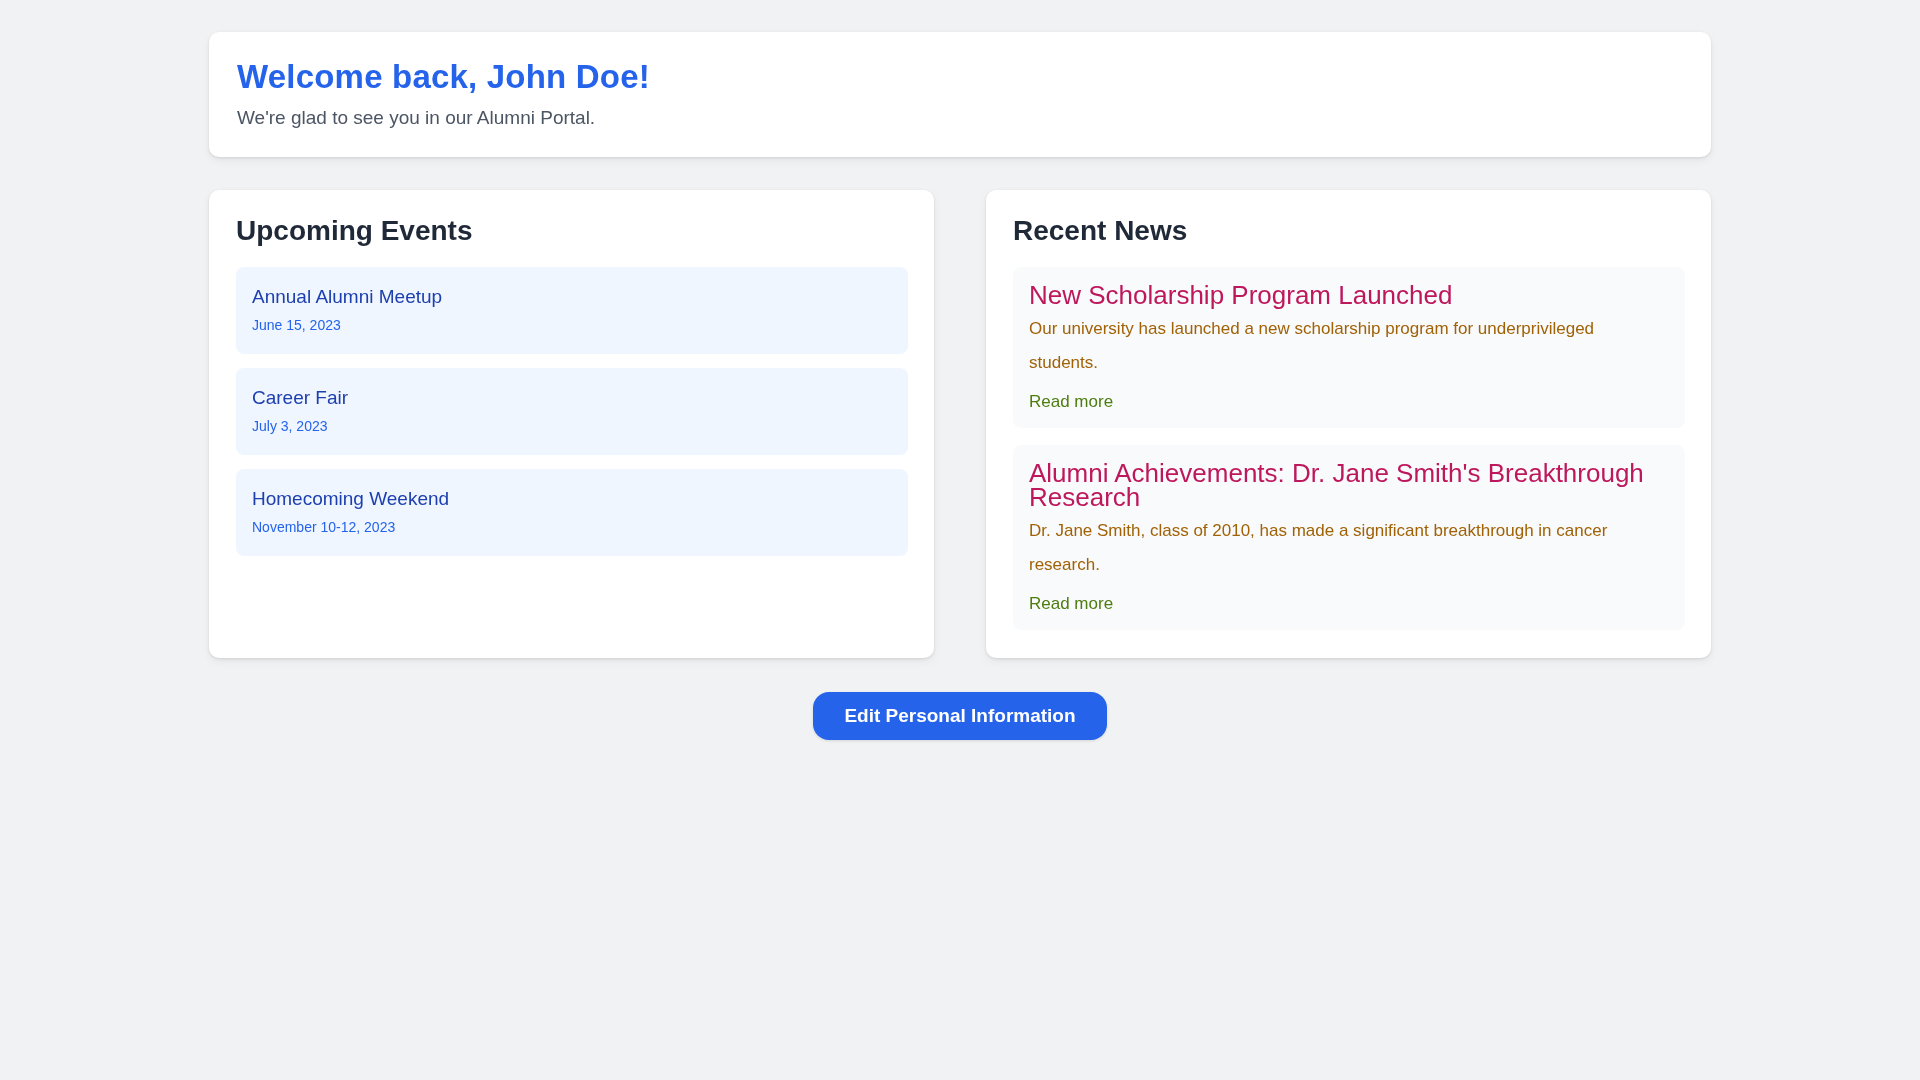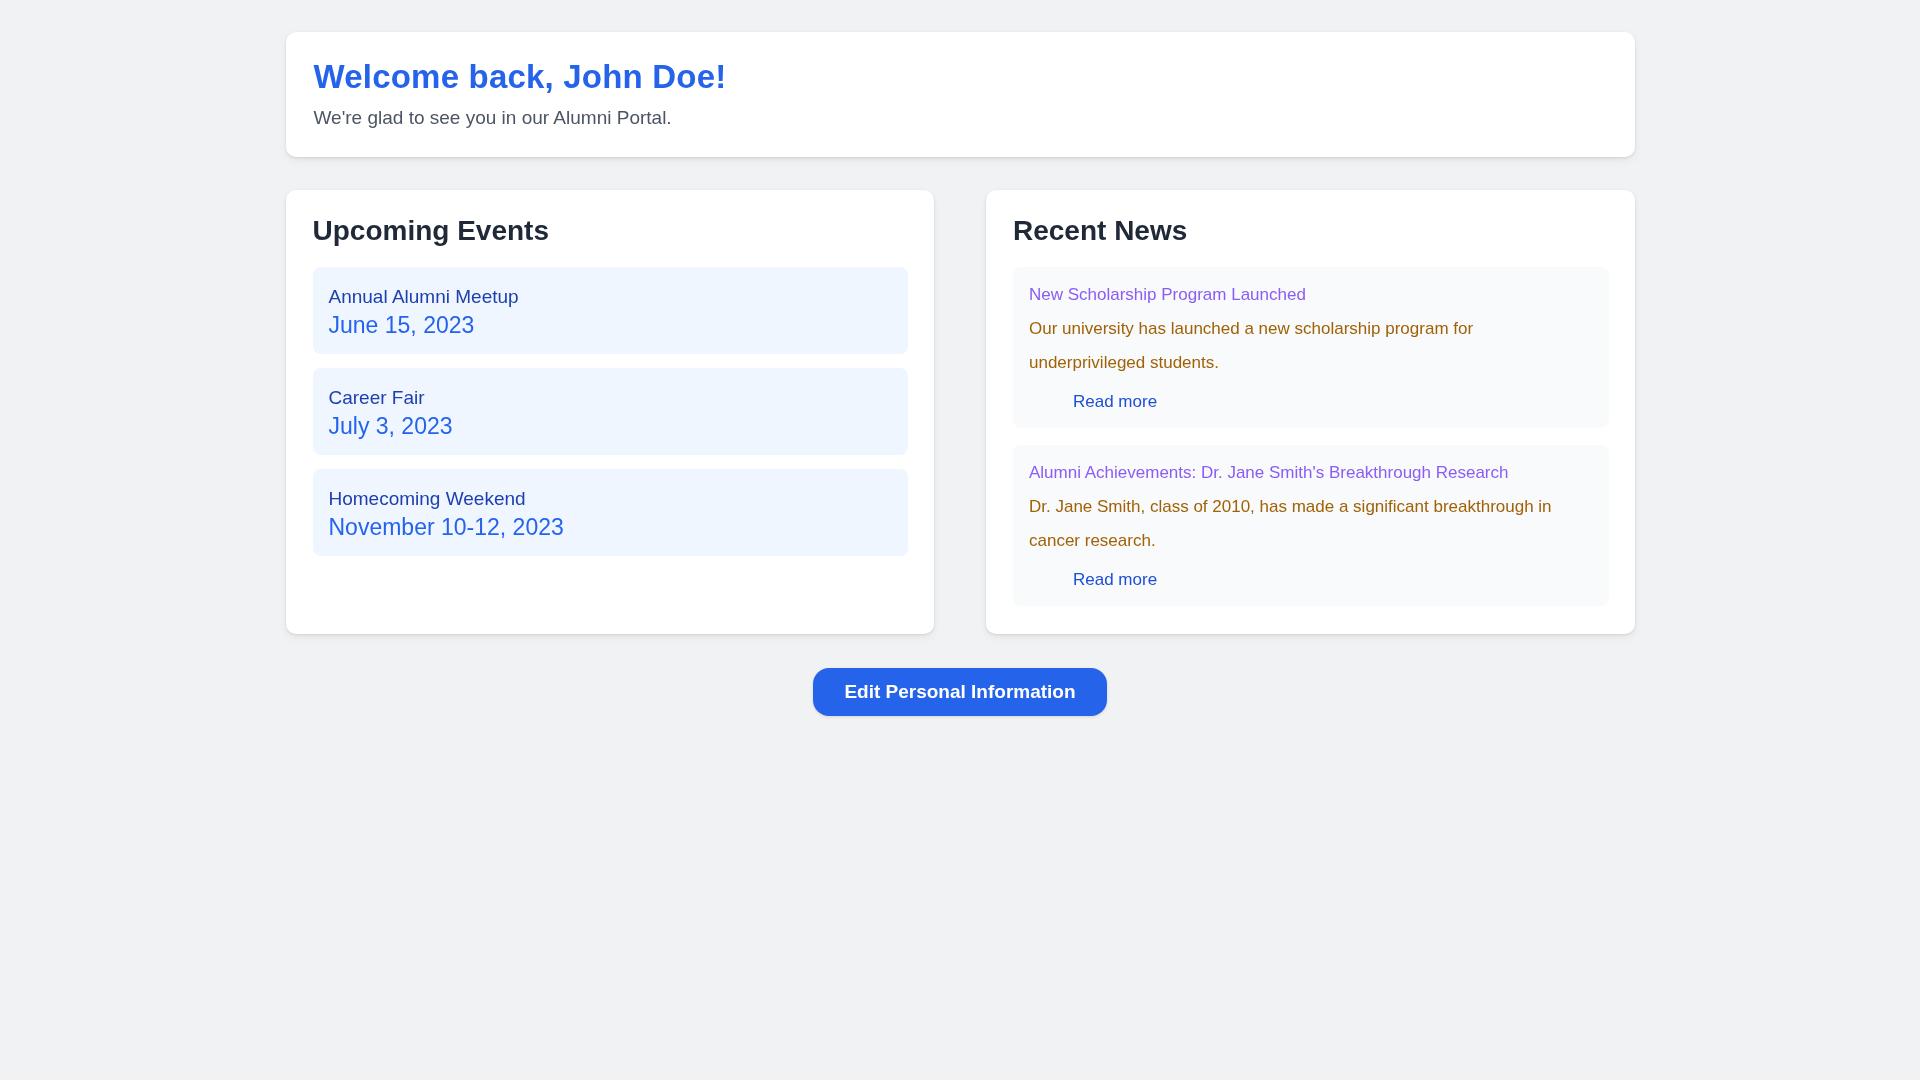--- a/index.html
+++ b/index.html
@@ -4,21 +4,21 @@
 <style>
   * { box-sizing: border-box; }
   html, body {
     margin: 0;
     padding: 0;
     background: #f1f2f4;
     font-family: "Liberation Sans", sans-serif;
     min-height: 1080px;
   }
   .page {
-    width: 1349px;
+    width: 1502px;
     margin: 0 auto;
     padding-top: 32px;
   }
   .card {
     background: #ffffff;
     border-radius: 10px;
     box-shadow: 0 1px 3px rgba(0,0,0,0.10), 0 4px 10px rgba(0,0,0,0.05);
   }
   .welcome-card {
     padding: 26px 29px 28px 28px;
@@ -57,52 +57,51 @@
     margin-bottom: 14px;
   }
   .event-item:last-child { margin-bottom: 12px; }
   .event-title {
     font-size: 19px;
     color: #1e40af;
     line-height: 24px;
     margin-bottom: 6px;
   }
   .event-date {
-    font-size: 23px;
+    font-size: 14px;
     color: #2563eb;
     line-height: 21px;
   }
   .news-item {
     background: #f9fafb;
     border-radius: 8px;
     padding: 16px;
     margin-bottom: 17px;
   }
   .news-item:last-child { margin-bottom: 0; }
   .news-title {
-    font-size: 17px;
-    color: #8b5cf6;
+    font-size: 26px;
+    color: #be185d;
     line-height: 24px;
     margin-bottom: 5px;
   }
   .news-body {
     font-size: 17px;
     color: #a16207;
     line-height: 34px;
     margin-bottom: 11px;
     max-width: 620px;
   }
   .read-more {
     display: inline-block;
     font-size: 17px;
-    color: #1d4ed8;
+    color: #4d7c0f;
     line-height: 21px;
     text-decoration: none;
     cursor: pointer;
-    margin-left: 44px;
   }
   .button-row {
     text-align: center;
     margin-top: 34px;
   }
   .primary-button {
     background: #2563eb;
     color: #ffffff;
     font-family: "Liberation Sans", sans-serif;
     font-size: 19px;

